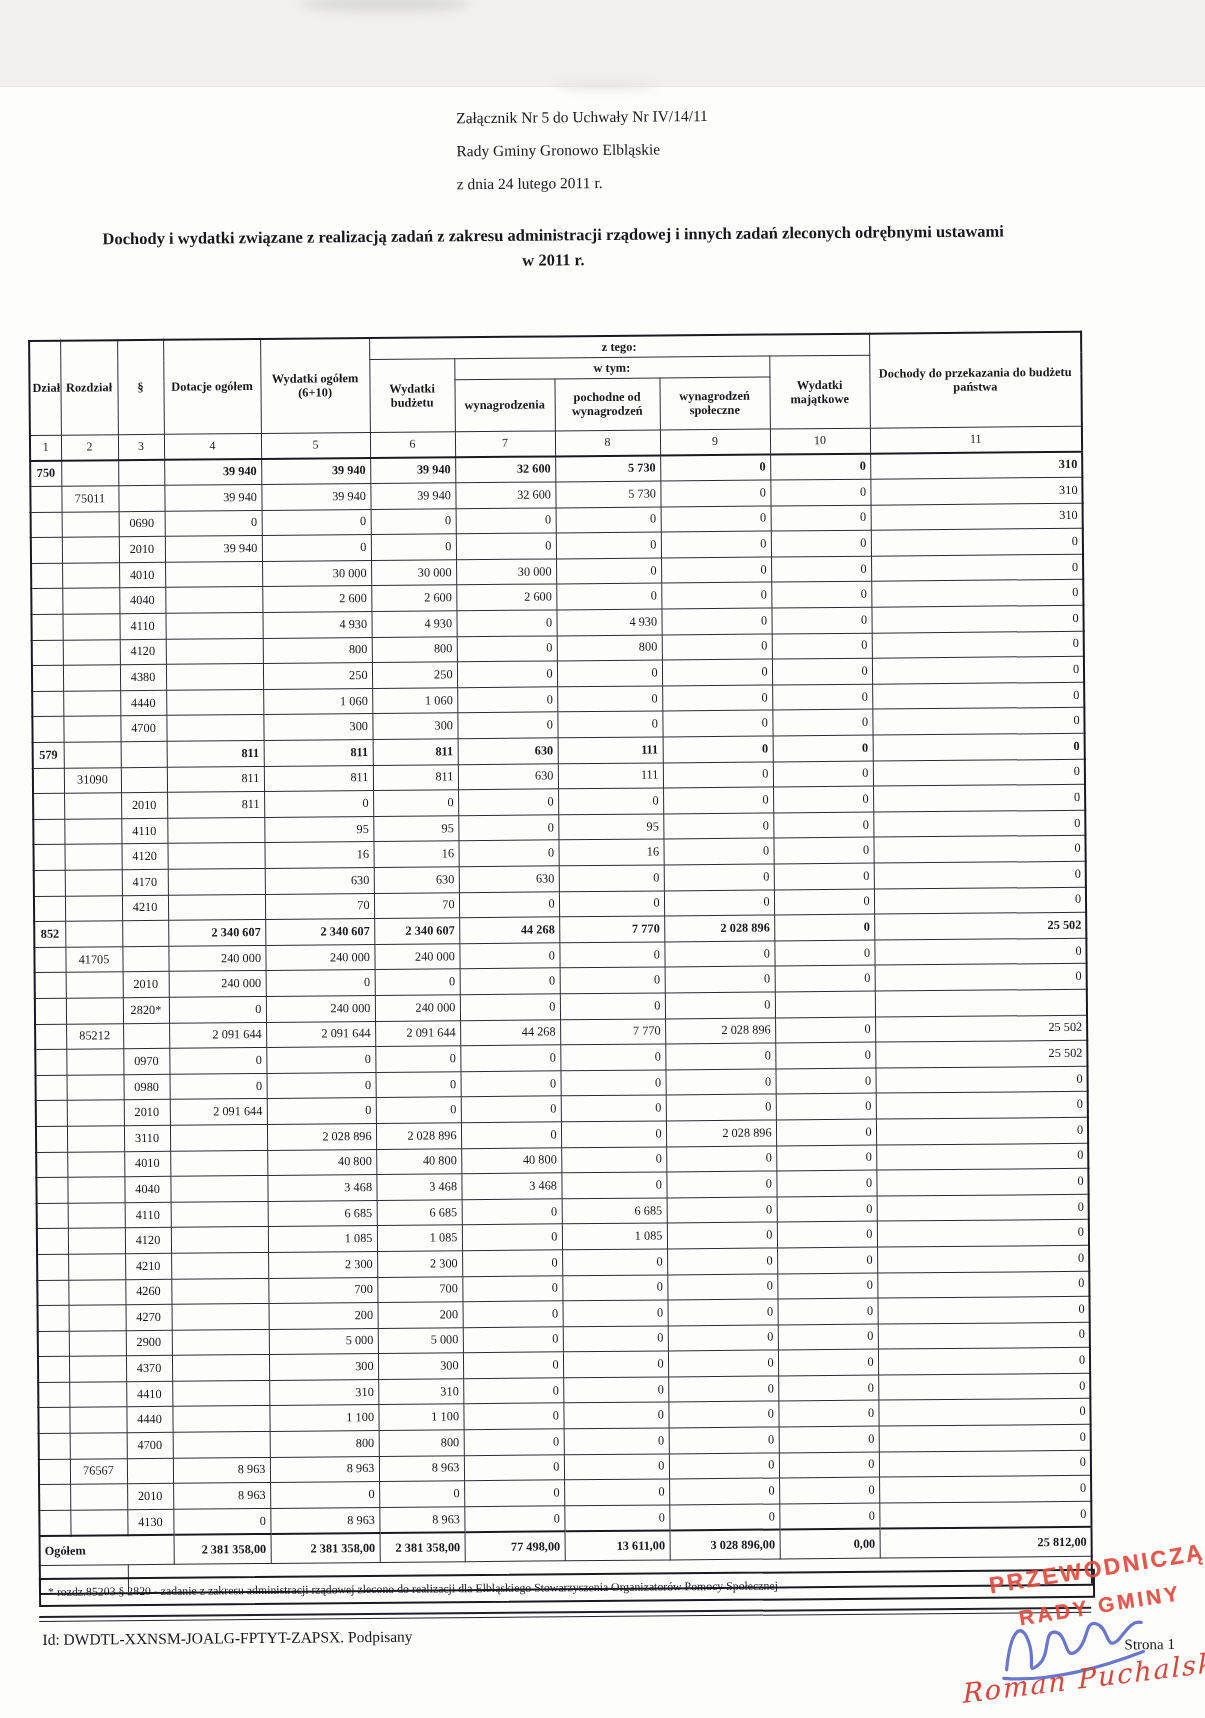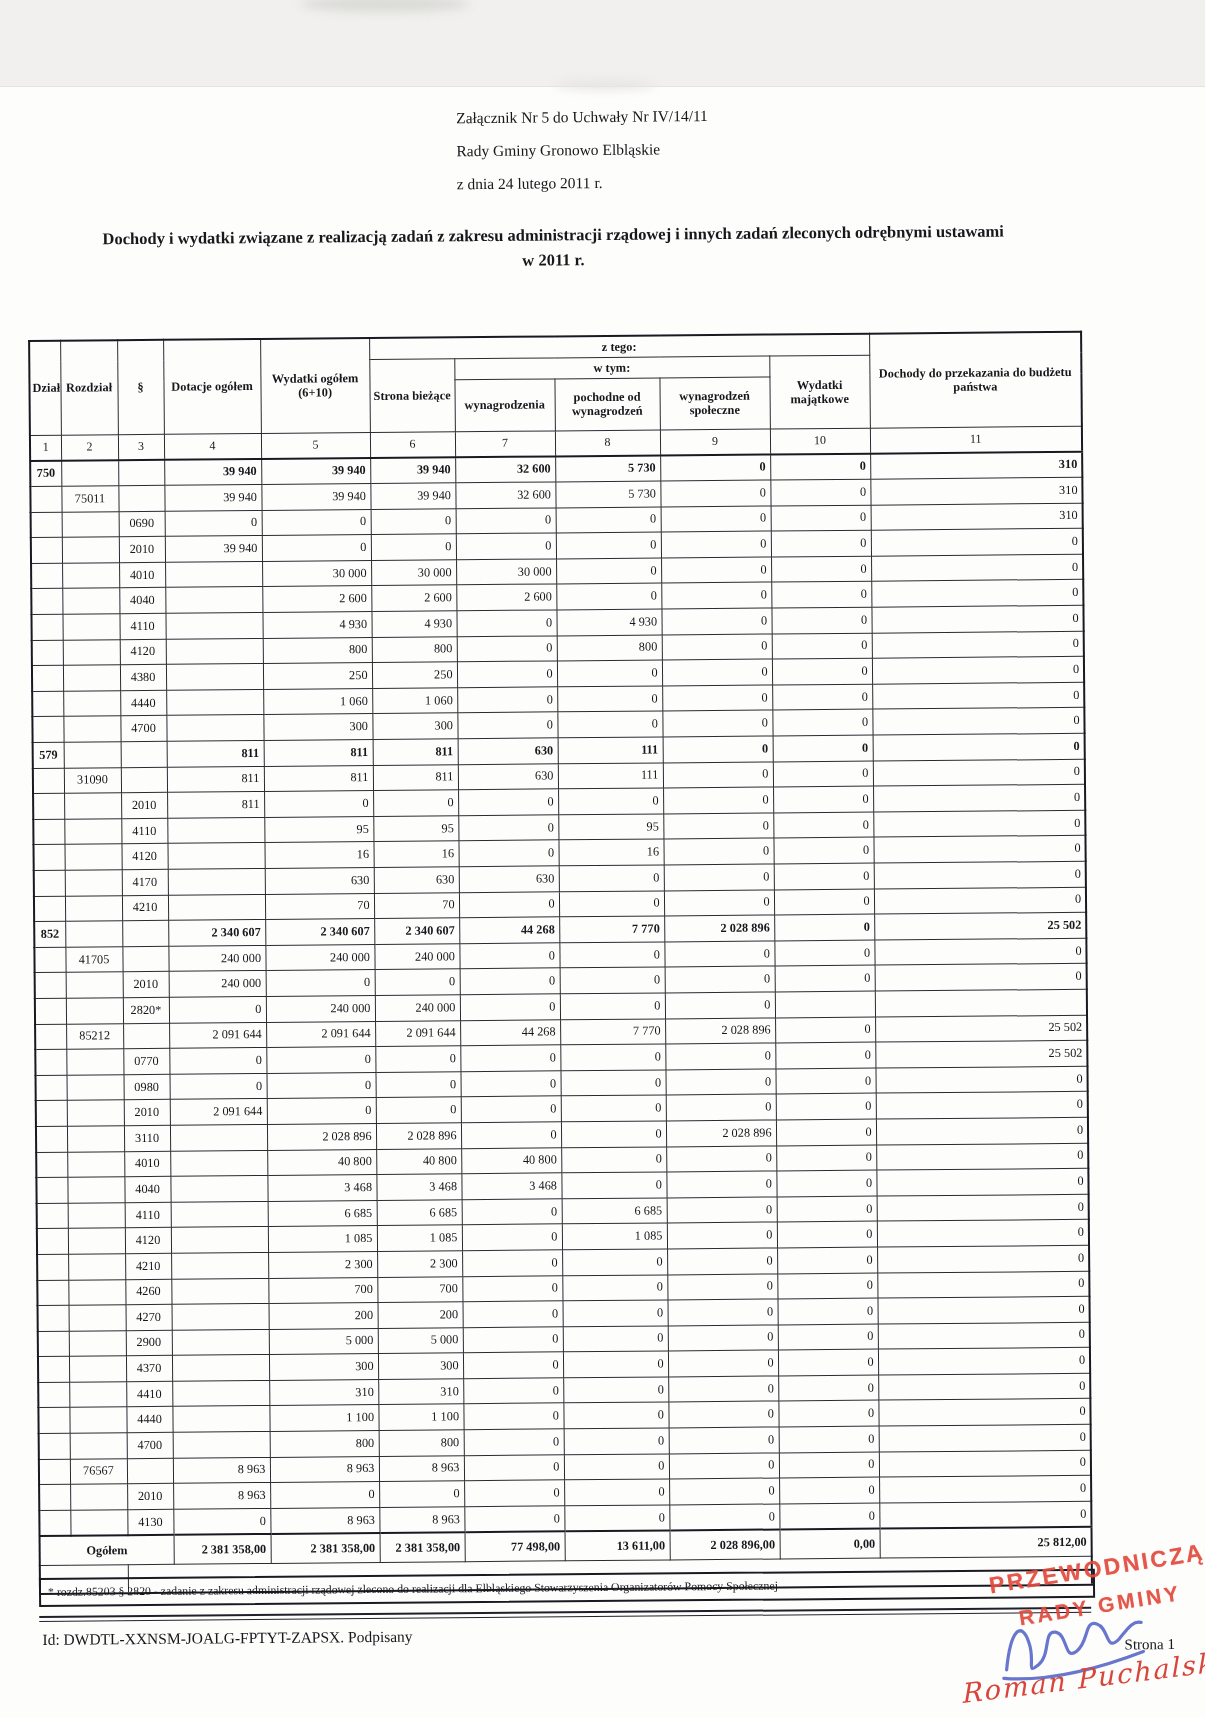--- a/index.html
+++ b/index.html
@@ -27,21 +27,21 @@
   table.main{border:2px solid #191922;}
   table.main thead th{font-weight:bold;font-size:12.4px;text-align:center;padding:1px 2px;white-space:normal;line-height:14px;}
   tr.hnum td{height:24px;text-align:center;font-size:12px;}
   tr.hnum{border-bottom:2px solid #191922;}
   .h1{height:21px;} .h2{height:21px;} .h3{height:52px;}
   tbody td{height:24.6px;}
   td.cc{text-align:center;}
   td.nc{text-align:right;padding-right:5px;}
   tr.b td{font-weight:bold;}
   tr.total td{height:28px;font-weight:bold;border-top:2px solid #191922;}
-  td.lbl{text-align:center;font-weight:bold;}
+  td.lbl{font-weight:bold;}
   tr.spacer td{height:27px;border-bottom:2px solid #191922;}
   .footnote{
     position:absolute;top:1573px;left:33px;width:1038px;
     border:2px solid #191922;padding:5px 7px;font-size:11.8px;white-space:nowrap;overflow:hidden;background:transparent;
   }
   .sep-line{position:absolute;top:1611px;left:33px;width:1052px;height:3px;border-top:2.5px solid #20202a;border-bottom:1.5px solid #20202a;}
   .id-line{position:absolute;top:1626px;left:36px;font-size:15.5px;}
   .page-num{position:absolute;top:1641px;left:1118px;font-size:15px;}
   .stamp{position:absolute;color:#e2493d;font-family:"Liberation Sans", sans-serif;font-weight:bold;opacity:.92;text-shadow:0 0 1px rgba(226,73,61,.55);white-space:nowrap;}
   .stamp1{top:1557px;left:982px;font-size:23px;letter-spacing:2.5px;transform:rotate(-8.5deg);}
@@ -91,21 +91,21 @@
       <tr class="h1">
         <th rowspan="3">Dział</th>
         <th rowspan="3">Rozdział</th>
         <th rowspan="3">§</th>
         <th rowspan="3">Dotacje ogółem</th>
         <th rowspan="3">Wydatki ogółem (6+10)</th>
         <th colspan="5">z tego:</th>
         <th rowspan="3">Dochody do przekazania do budżetu państwa</th>
       </tr>
       <tr class="h2">
-        <th rowspan="2">Strona bieżące</th>
+        <th rowspan="2">Wydatki budżetu</th>
         <th colspan="3">w tym:</th>
         <th rowspan="2">Wydatki majątkowe</th>
       </tr>
       <tr class="h3">
         <th>wynagrodzenia</th>
         <th>pochodne od wynagrodzeń</th>
         <th>wynagrodzeń społeczne</th>
       </tr>
       <tr class="hnum">
         <td>1</td>
@@ -417,21 +417,21 @@
           <td class="nc">2 091 644</td>
           <td class="nc">44 268</td>
           <td class="nc">7 770</td>
           <td class="nc">2 028 896</td>
           <td class="nc">0</td>
           <td class="nc">25 502</td>
         </tr>
         <tr>
           <td class="cc"></td>
           <td class="cc"></td>
-          <td class="cc">0770</td>
+          <td class="cc">0970</td>
           <td class="nc">0</td>
           <td class="nc">0</td>
           <td class="nc">0</td>
           <td class="nc">0</td>
           <td class="nc">0</td>
           <td class="nc">0</td>
           <td class="nc">0</td>
           <td class="nc">25 502</td>
         </tr>
         <tr>
@@ -668,21 +668,21 @@
           <td class="nc">0</td>
           <td class="nc">0</td>
         </tr>
         <tr class="b total">
           <td colspan="3" class="lbl">Ogółem</td>
           <td class="nc">2 381 358,00</td>
           <td class="nc">2 381 358,00</td>
           <td class="nc">2 381 358,00</td>
           <td class="nc">77 498,00</td>
           <td class="nc">13 611,00</td>
-          <td class="nc">2 028 896,00</td>
+          <td class="nc">3 028 896,00</td>
           <td class="nc">0,00</td>
           <td class="nc">25 812,00</td>
         </tr>
         <tr class="spacer">
           <td colspan="2"></td>
           <td colspan="9"></td>
         </tr>
       </tbody>
   </table>
 

